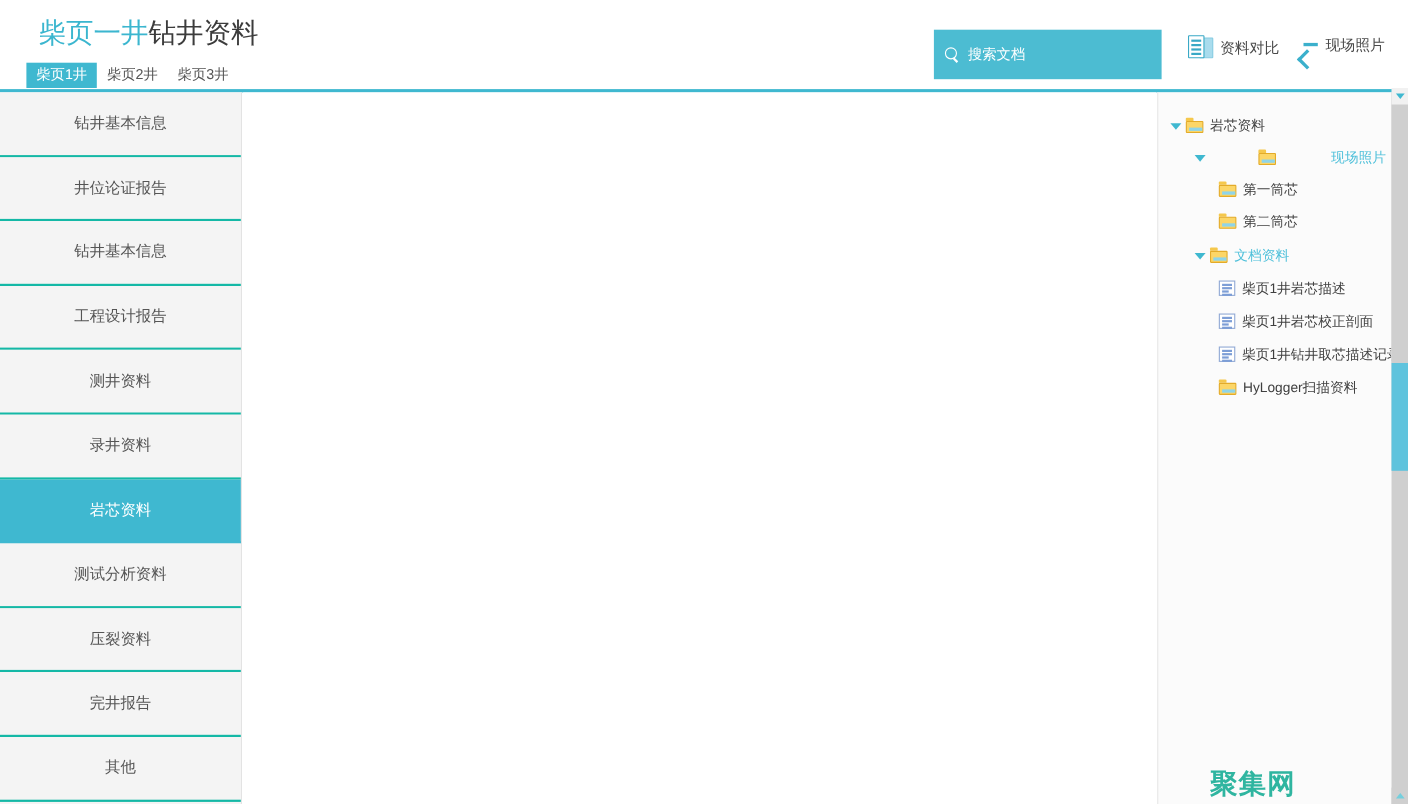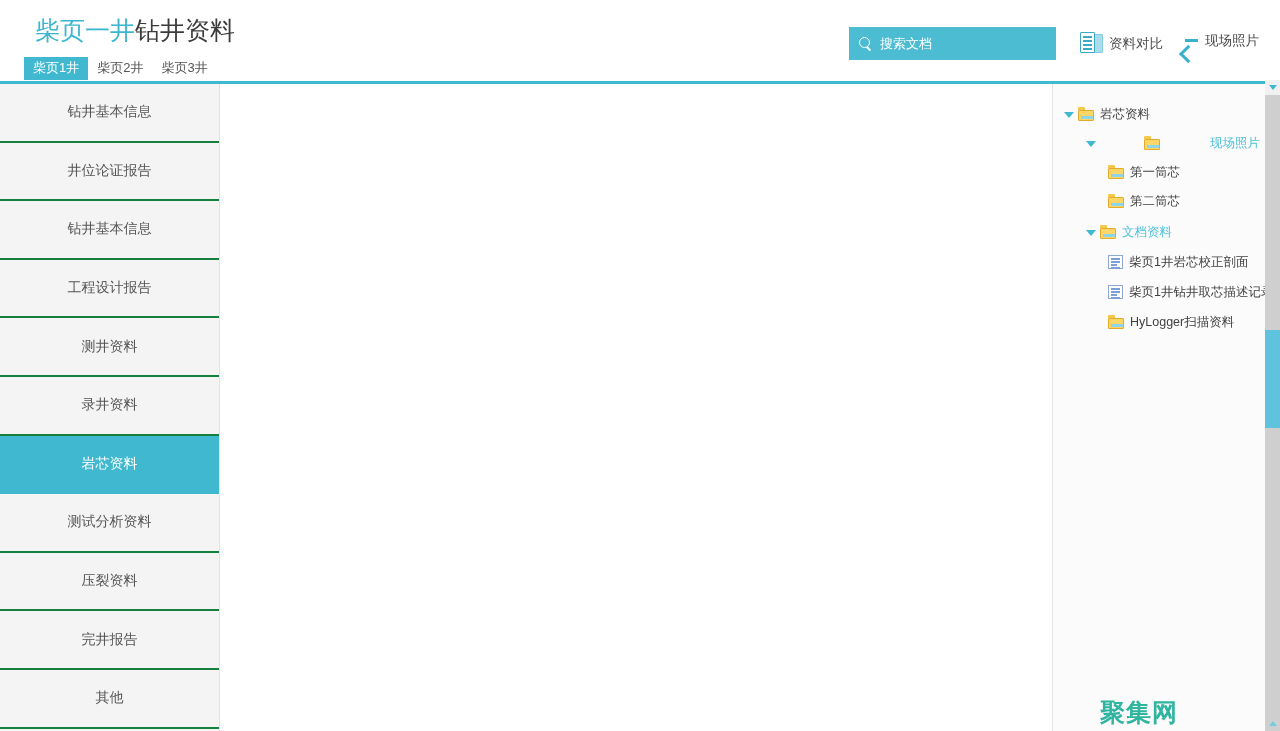--- a/index.html
+++ b/index.html
@@ -23,21 +23,21 @@
   .app-title .t-rest { color: #3c3c3c; }
 
   .tabs { position: absolute; left: 24px; top: 60px; height: 20px; display: flex; align-items: flex-end; }
   .tab {
     font-size: 13px; line-height: 20px; color: #555555;
     padding: 1px 9px 2px 9px; white-space: nowrap; cursor: pointer;
   }
   .tab.active { background: #3fb8d0; color: #ffffff; }
 
   .search-box {
-    position: absolute; left: 849px; top: 27px; width: 207px; height: 33px;
+    position: absolute; left: 849px; top: 27px; width: 207px; height: 45px;
     background: #4cbcd2; display: flex; align-items: center; padding-left: 10px;
   }
   .search-icon { width: 14px; height: 14px; position: relative; flex: none; margin-right: 7px; }
   .search-icon::before {
     content: ""; position: absolute; left: 0; top: 0;
     width: 9px; height: 9px; border: 1.6px solid #ffffff; border-radius: 50%;
   }
   .search-icon::after {
     content: ""; position: absolute; left: 8px; top: 9px;
     width: 5px; height: 1.6px; background: #ffffff; transform: rotate(45deg); transform-origin: left center;
@@ -85,21 +85,21 @@
   }
 
   
   .sidebar {
     position: absolute; left: 0; top: 84px; width: 220px; height: 647px;
     background: #f4f4f4; border-right: 1px solid #e3e3e3; overflow: hidden;
   }
   .side-item {
     height: 58.6px; display: flex; align-items: center; justify-content: center;
     font-size: 14px; color: #555555; background: #f4f4f4;
-    border-bottom: 2px solid #15803d; cursor: pointer; white-space: nowrap;
+    border-bottom: 2px solid #14b8a6; cursor: pointer; white-space: nowrap;
   }
   .side-item.active { background: #3fb8d0; color: #ffffff; border-bottom-color: #3fb8d0; }
 
   
   .content {
     position: absolute; left: 221px; top: 84px; width: 830px; height: 647px; background: #ffffff;
   }
 
   
   .tree-panel {
@@ -275,20 +275,29 @@
 
     <div class="tree-row" style="padding-left:32px;margin-top:7px;text-align:center;">
       <span class="tw open"></span>
       <span class="folder-icon">
           <span class="tab-top"></span>
           <span class="body"></span>
         </span>
       <span class="tree-label link">文档资料</span>
     </div>
 
+    <div class="tree-row" style="padding-left:55px;margin-top:6px;">
+      <span class="doc-icon">
+          <i></i>
+          <i></i>
+          <i class="short"></i>
+          <i></i>
+        </span>
+      <span class="tree-label">柴页1井岩芯描述</span>
+    </div>
 
     <div class="tree-row" style="padding-left:55px;margin-top:6px;">
       <span class="doc-icon">
           <i></i>
           <i></i>
           <i class="short"></i>
           <i></i>
         </span>
       <span class="tree-label">柴页1井岩芯校正剖面</span>
     </div>

